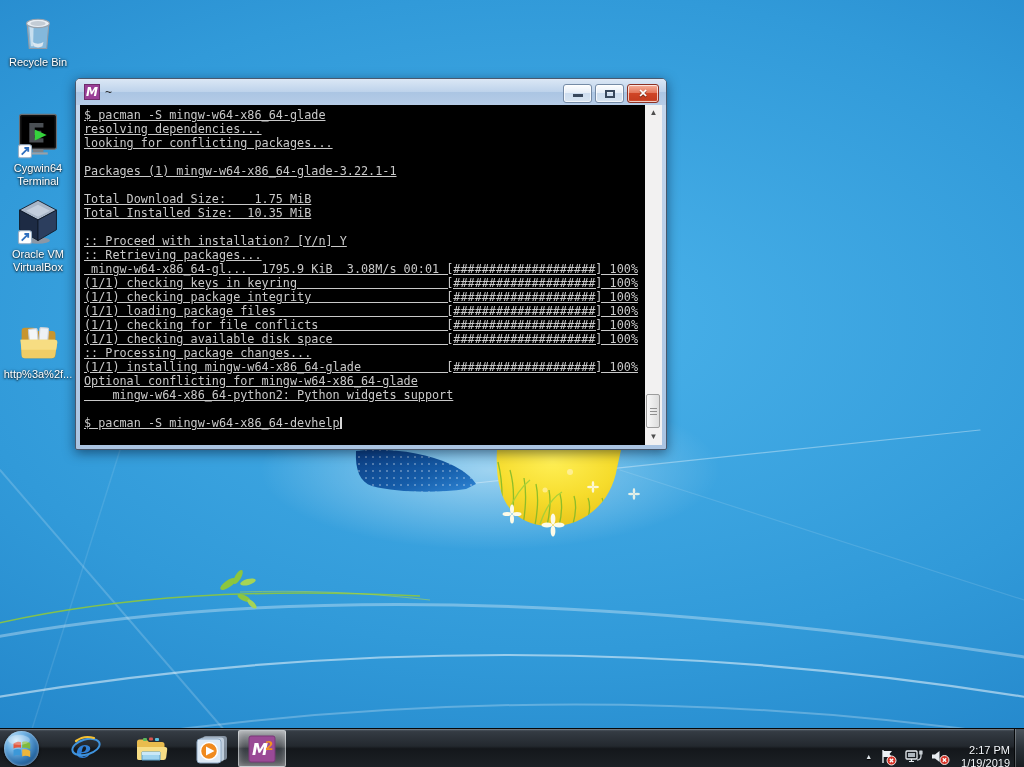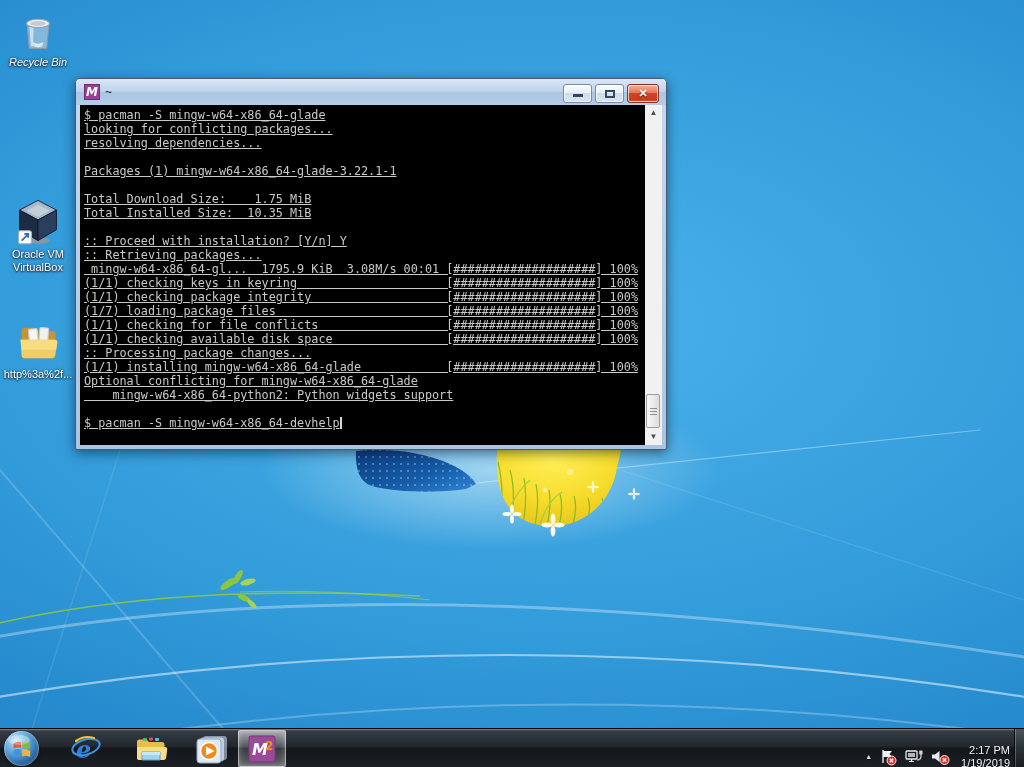--- a/index.html
+++ b/index.html
@@ -183,31 +183,46 @@
       <g fill="#8cc63f">
         <ellipse cx="228" cy="584" rx="9" ry="3.5" transform="rotate(-35 228 584)"></ellipse>
         <ellipse cx="238" cy="577" rx="8" ry="3" transform="rotate(-60 238 577)"></ellipse>
         <ellipse cx="248" cy="582" rx="8" ry="3" transform="rotate(-15 248 582)" fill="#a5d455"></ellipse>
         <ellipse cx="244" cy="598" rx="7" ry="2.8" transform="rotate(25 244 598)"></ellipse>
         <ellipse cx="252" cy="604" rx="6" ry="2.5" transform="rotate(45 252 604)" fill="#a5d455"></ellipse>
       </g>
     </g>
   </svg>
 
-  <div class="dicon" style="top:6px;font-style:italic;">
+  <div class="dicon" style="top:6px;">
     <svg class="ic" width="48" height="48" viewBox="0 0 44 44">
       <path d="M12 16 L32 16 L30 39 L14 39 Z" fill="rgba(205,215,225,.55)" stroke="#8f9aa6"></path>
       <path d="M14 18 L18 18 L17.5 37 L15.5 37 Z" fill="rgba(255,255,255,.55)"></path>
       <ellipse cx="22" cy="16" rx="10.5" ry="3.8" fill="#e9eef3" stroke="#97a2ad"></ellipse>
       <ellipse cx="22" cy="16" rx="7" ry="2.3" fill="#c3ccd5"></ellipse>
       <path d="M17 33 q5 3 10 0 l-1 4 q-4 2 -8 0 Z" fill="#f2f4f6" opacity="0.8"></path>
     </svg>
     <div class="lbl">Recycle Bin</div>
   </div>
 
+  <div class="dicon" style="top:110px;">
+    <svg class="ic" width="48" height="50" viewBox="0 0 44 46">
+      <rect x="5" y="4" width="34" height="32" rx="2" fill="#101010" stroke="#6a6f74"></rect>
+      <rect x="7" y="6" width="30" height="28" fill="#000"></rect>
+      <path d="M14 12 h13 v4 h-8 v3 h6 v4 h-6 v3 h8 v4 H14 Z" fill="#4a4f54"></path>
+      <path d="M19 18 L30 23 L19 28 Z" fill="#35d23c"></path>
+      <rect x="17" y="36" width="10" height="3" fill="#7b8187"></rect>
+      <rect x="13" y="39" width="18" height="2" fill="#9aa0a6"></rect>
+      <g>
+        <rect x="4" y="32" width="12" height="12" rx="2" fill="#fff" stroke="#9ab0c6"></rect>
+        <path d="M7 41 L13 35 M9.5 35 H13 V38.5" stroke="#2f6fbf" stroke-width="1.7" fill="none"></path>
+      </g>
+    </svg>
+    <div class="lbl">Cygwin64 Terminal</div>
+  </div>
 
   <div class="dicon" style="top:196px;">
     <svg class="ic" width="48" height="50" viewBox="0 0 44 46">
       <ellipse cx="22" cy="41" rx="11" ry="3" fill="#8b97a5"></ellipse>
       <polygon points="22,4 39,13 22,22 5,13" fill="#a9b6c8" stroke="#0f1826" stroke-width="0.8"></polygon>
       <polygon points="5,13 22,22 22,41 5,31" fill="#1d2b44" stroke="#0f1826" stroke-width="0.8"></polygon>
       <polygon points="39,13 22,22 22,41 39,31" fill="#2c3e5e" stroke="#0f1826" stroke-width="0.8"></polygon>
       <polygon points="22,8 33,13.5 22,19 11,13.5" fill="#cfd9e6" opacity="0.7"></polygon>
       <g>
         <rect x="4" y="32" width="12" height="12" rx="2" fill="#fff" stroke="#9ab0c6"></rect>
@@ -240,34 +255,34 @@
             <div class="glyph-max"></div>
           </div>
         <div class="wbtn close">
             <div class="glyph-close">✕</div>
           </div>
       </div>
     </div>
     <div class="console">
       <div class="term-output">
           <div class="tline"><span class="c-fg">$ pacman -S mingw-w64-x86_64-glade</span></div>
+          <div class="tline"><span class="c-fg">resolving dependencies...</span></div>
           <div class="tline"><span class="c-fg">looking for conflicting packages...</span></div>
-          <div class="tline"><span class="c-fg">resolving dependencies...</span></div>
           <div class="tline"></div>
           <div class="tline"><span class="c-fg">Packages (1) mingw-w64-x86_64-glade-3.22.1-1</span></div>
           <div class="tline"></div>
           <div class="tline"><span class="c-fg">Total Download Size:    1.75 MiB</span></div>
           <div class="tline"><span class="c-fg">Total Installed Size:  10.35 MiB</span></div>
           <div class="tline"></div>
           <div class="tline"><span class="c-fg">:: Proceed with installation? [Y/n] Y</span></div>
           <div class="tline"><span class="c-fg">:: Retrieving packages...</span></div>
           <div class="tline"><span class="c-fg"> mingw-w64-x86_64-gl...  1795.9 KiB  3.08M/s 00:01 [####################] 100%</span></div>
           <div class="tline"><span class="c-fg">(1/1) checking keys in keyring                     [####################] 100%</span></div>
           <div class="tline"><span class="c-fg">(1/1) checking package integrity                   [####################] 100%</span></div>
-          <div class="tline"><span class="c-fg">(1/7) loading package files                        [####################] 100%</span></div>
+          <div class="tline"><span class="c-fg">(1/1) loading package files                        [####################] 100%</span></div>
           <div class="tline"><span class="c-fg">(1/1) checking for file conflicts                  [####################] 100%</span></div>
           <div class="tline"><span class="c-fg">(1/1) checking available disk space                [####################] 100%</span></div>
           <div class="tline"><span class="c-fg">:: Processing package changes...</span></div>
           <div class="tline"><span class="c-fg">(1/1) installing mingw-w64-x86_64-glade            [####################] 100%</span></div>
           <div class="tline"><span class="c-fg">Optional conflicting for mingw-w64-x86_64-glade</span></div>
           <div class="tline"><span class="c-fg">    mingw-w64-x86_64-python2: Python widgets support</span></div>
           <div class="tline"></div>
           <div class="tline"><span class="c-fg">$ pacman -S mingw-w64-x86_64-devhelp</span><span class="cursor"></span></div>
         </div>
       <div class="scrollbar">

